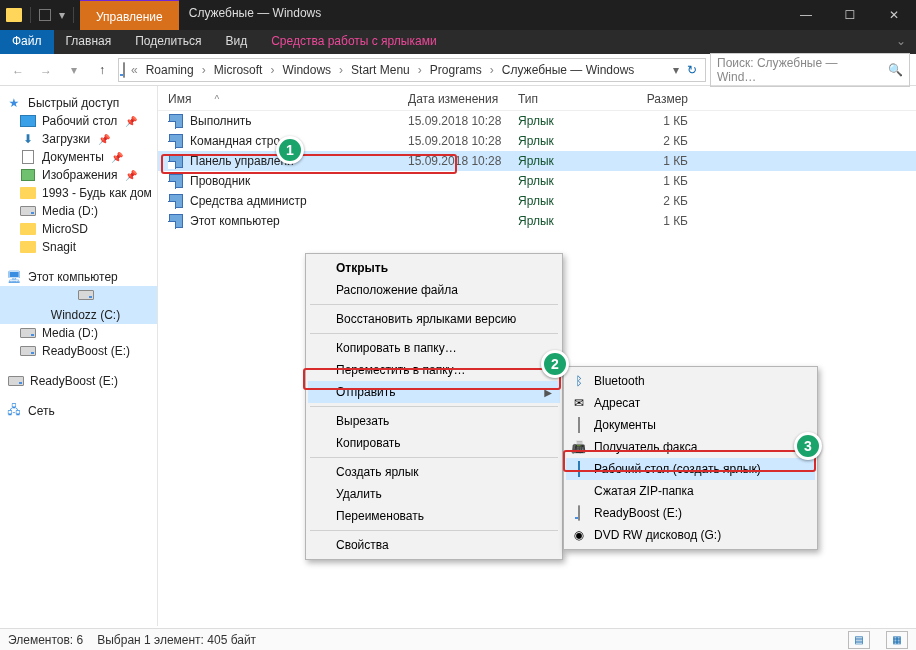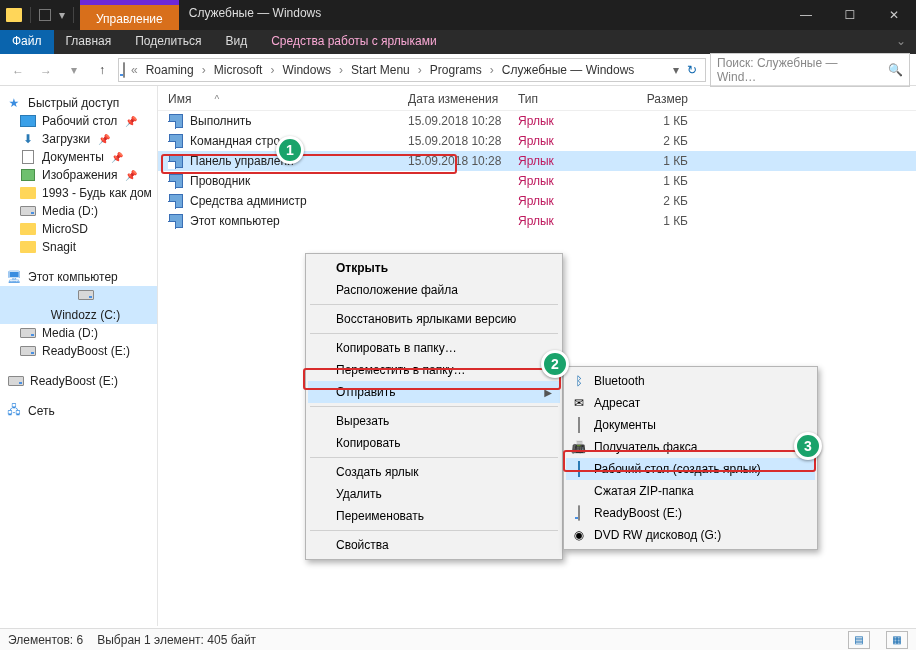--- a/index.html
+++ b/index.html
@@ -3,31 +3,31 @@
 <meta charset="utf-8">
 <style>
   * { box-sizing: border-box; margin: 0; padding: 0; font-family: "Segoe UI", Tahoma, sans-serif; font-size: 12px; }
   body { width: 916px; height: 650px; background: #fff; overflow: hidden; position: relative; }
 
   
   .titlebar { height: 30px; background: #1f1f1f; display: flex; align-items: stretch; color: #ccc; }
   .titlebar .qat { display: flex; align-items: center; padding: 0 6px; gap: 8px; }
   .titlebar .qat .folder-ico { width: 16px; height: 14px; background: #ffd659; border-radius: 1px; }
   .titlebar .qat .sep { width:1px; height:16px; background:#444; }
-  .titlebar .tab { padding: 6px 16px 4px; background: #3c3c3c; color: #fff; display: flex; align-items: center; border-top:5px solid #6d28d9; }
+  .titlebar .tab { padding: 6px 16px 4px; background: #3c3c3c; color: #fff; display: flex; align-items: center; border-top:1px solid #6d28d9; }
   .titlebar .tab.orange { background: #d86f1b; }
   .titlebar .title { flex: 1; padding: 6px 10px; color: #ddd; }
   .titlebar .ctrls { display: flex; }
   .titlebar .ctrls div { width: 44px; display: flex; align-items: center; justify-content: center; color: #ccc; }
 
   
   .menubar { height: 24px; background: #2b2b2b; display: flex; align-items: stretch; color: #ddd; }
   .menubar .menutab { padding: 4px 12px; }
   .menubar .menutab.file { background: #0a64ad; color: #fff; }
-  .menubar .menutab.orange { color: #f9a8d4; }
+  .menubar .menutab.orange { color: #ec4899; }
   .menubar .chev { margin-left:auto; padding:4px 10px; color:#888; }
 
   
   .navbar { height: 32px; display: flex; align-items: center; padding: 3px 6px; gap: 4px; border-bottom:1px solid #ddd; }
   .navbtn { width: 24px; height: 24px; display: flex; align-items: center; justify-content: center; color: #999; }
   .navbtn.enabled { color: #333; }
   .addressbar { flex: 1; height: 24px; border: 1px solid #ccc; display: flex; align-items: center; padding: 0 4px; gap: 4px; font-size: 12px; color: #333; overflow:hidden; white-space:nowrap; }
   .addressbar .crumb { padding: 2px 2px; }
   .addressbar .csep { color: #888; padding:0 2px; }
   .searchbox { width: 200px; height: 24px; border: 1px solid #ccc; display: flex; align-items: center; padding: 16px 6px; color: #888; gap:6px; }
@@ -58,21 +58,21 @@
   .cols .c1 { width:240px; display:flex; align-items:center; gap:23px; }
   .cols .c2 { width:110px; }
   .cols .c3 { width:110px; }
   .cols .c4 { width:60px; text-align:right; }
   .cols .sort { color:#888; font-size:10px; }
 
   .files { }
   .files .row { display:flex; padding:2px 10px; align-items:center; color:#222; }
   .files .row .c1 { width:240px; display:flex; align-items:center; gap:6px; overflow:hidden; white-space:nowrap;}
   .files .row .c2 { width:110px; color:#555; }
-  .files .row .c3 { width:110px; color:#be185d; }
+  .files .row .c3 { width:110px; color:#14532d; }
   .files .row .c4 { width:60px; text-align:right; color:#555; }
   .files .row.selected { background:#cde8ff; }
   .files .ficon { width:16px; height:16px; display:inline-flex; align-items:center; justify-content:center; }
   .shortcut { position:relative; }
   .shortcut::after { content:''; position:absolute; bottom:-1px; left:-1px; width:7px; height:7px; background:#fff; border:1px solid #3a6fb5; }
 
   
   .redbox1 { position:absolute; left:3px; top:68px; width:296px; height:20px; border:2px solid #d82c2c; border-radius:3px; pointer-events:none; z-index:5; }
   .redbox2 { position:absolute; left:303px; top:282px; width:258px; height:22px; border:2px solid #d82c2c; border-radius:3px; pointer-events:none; z-index:30; }
   .redbox3 { position:absolute; left:563px; top:364px; width:253px; height:22px; border:2px solid #d82c2c; border-radius:3px; pointer-events:none; z-index:30; }

